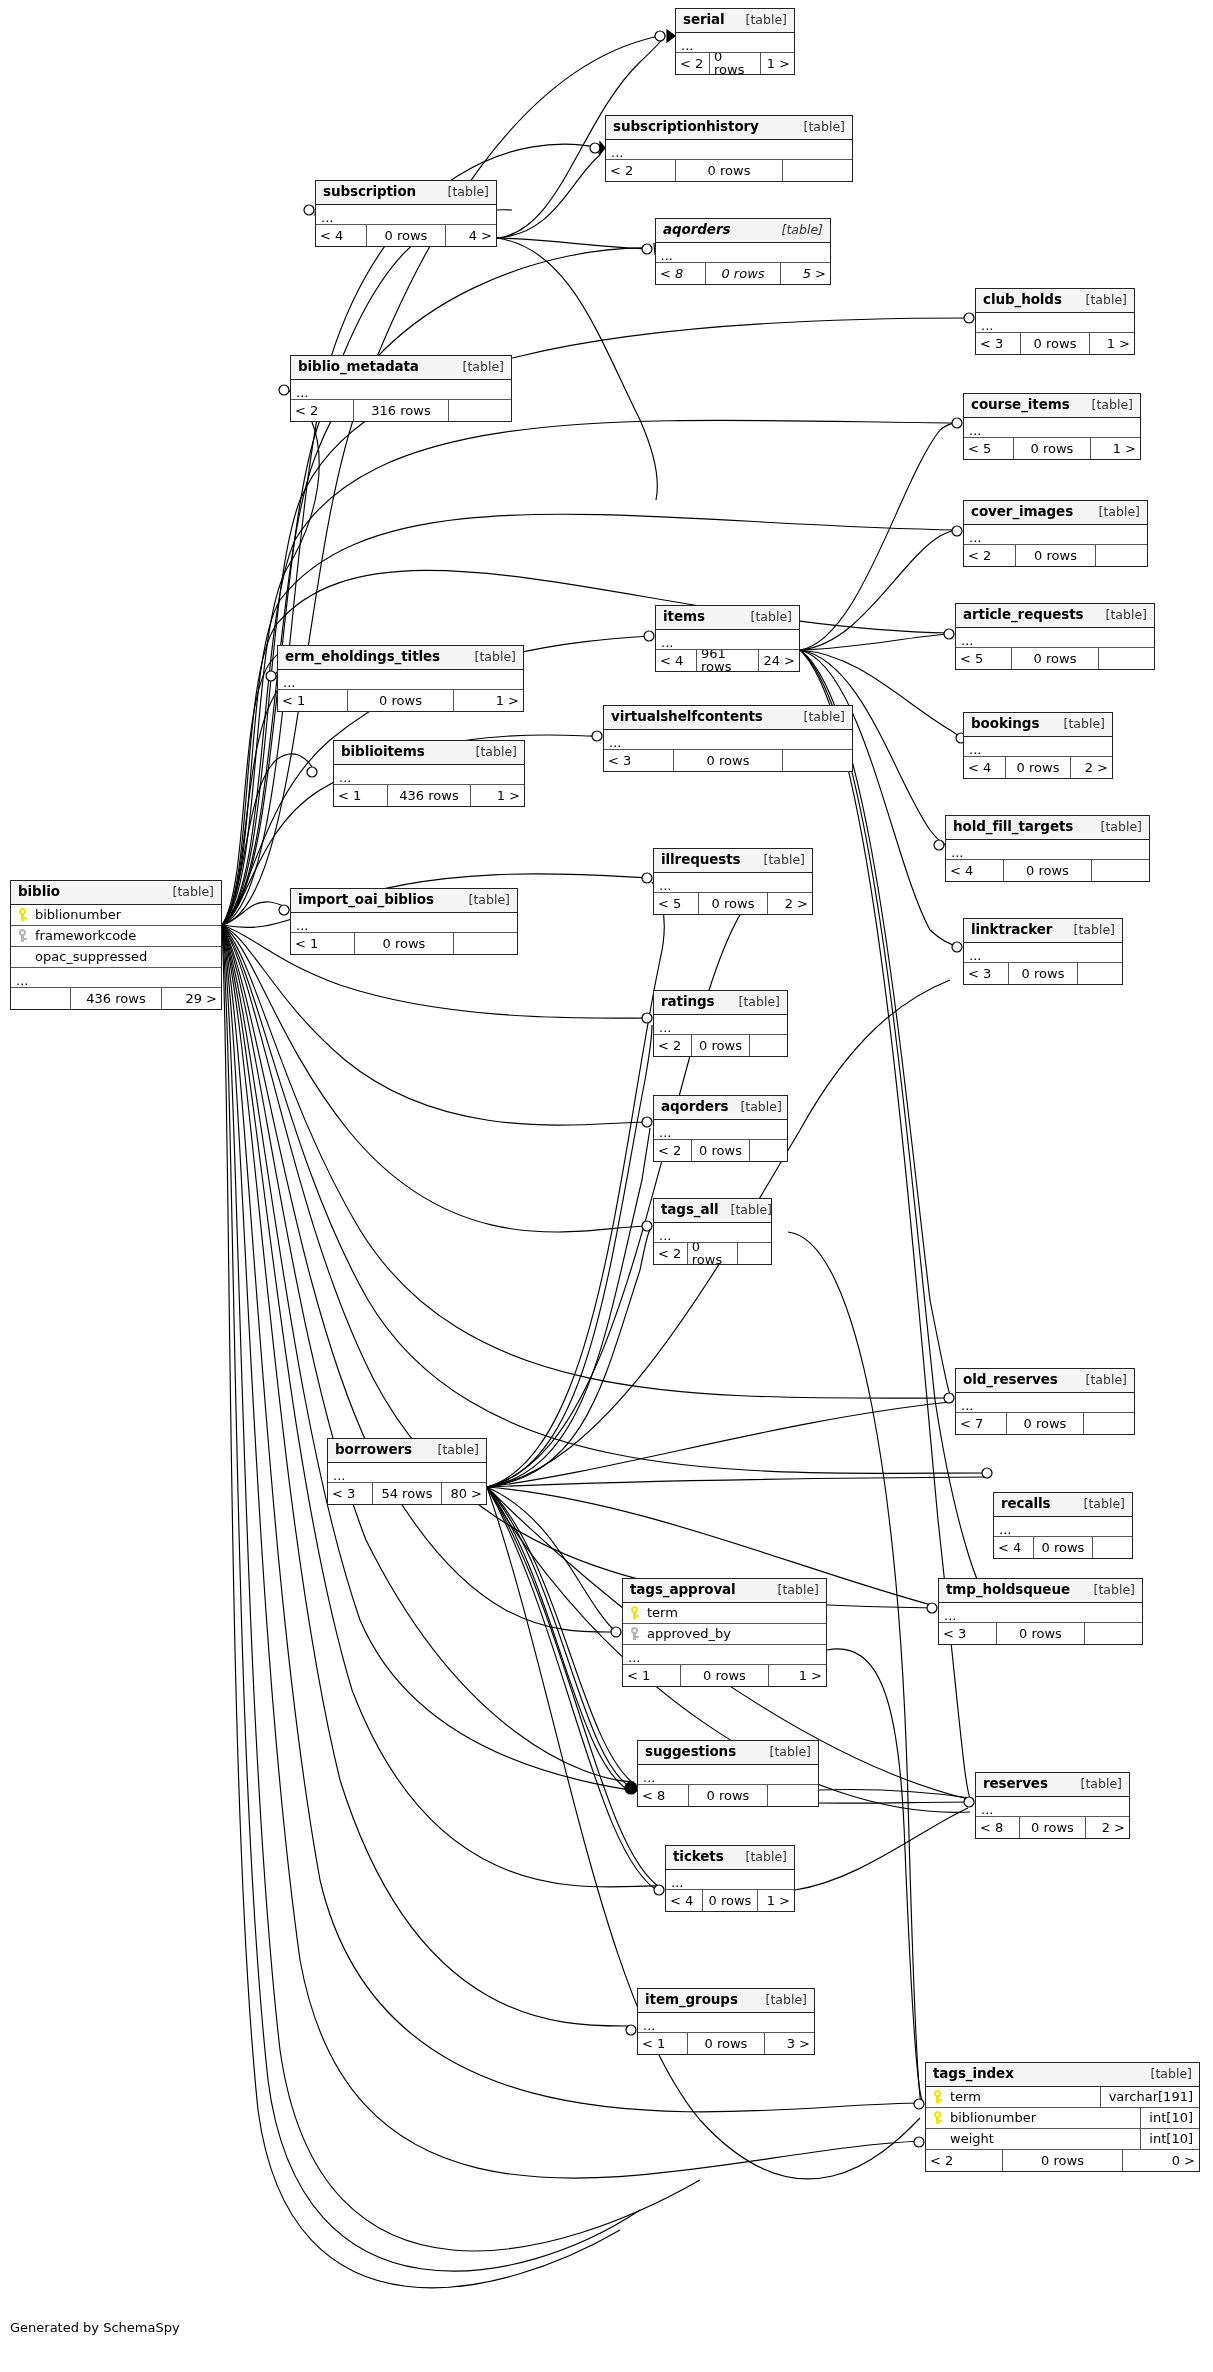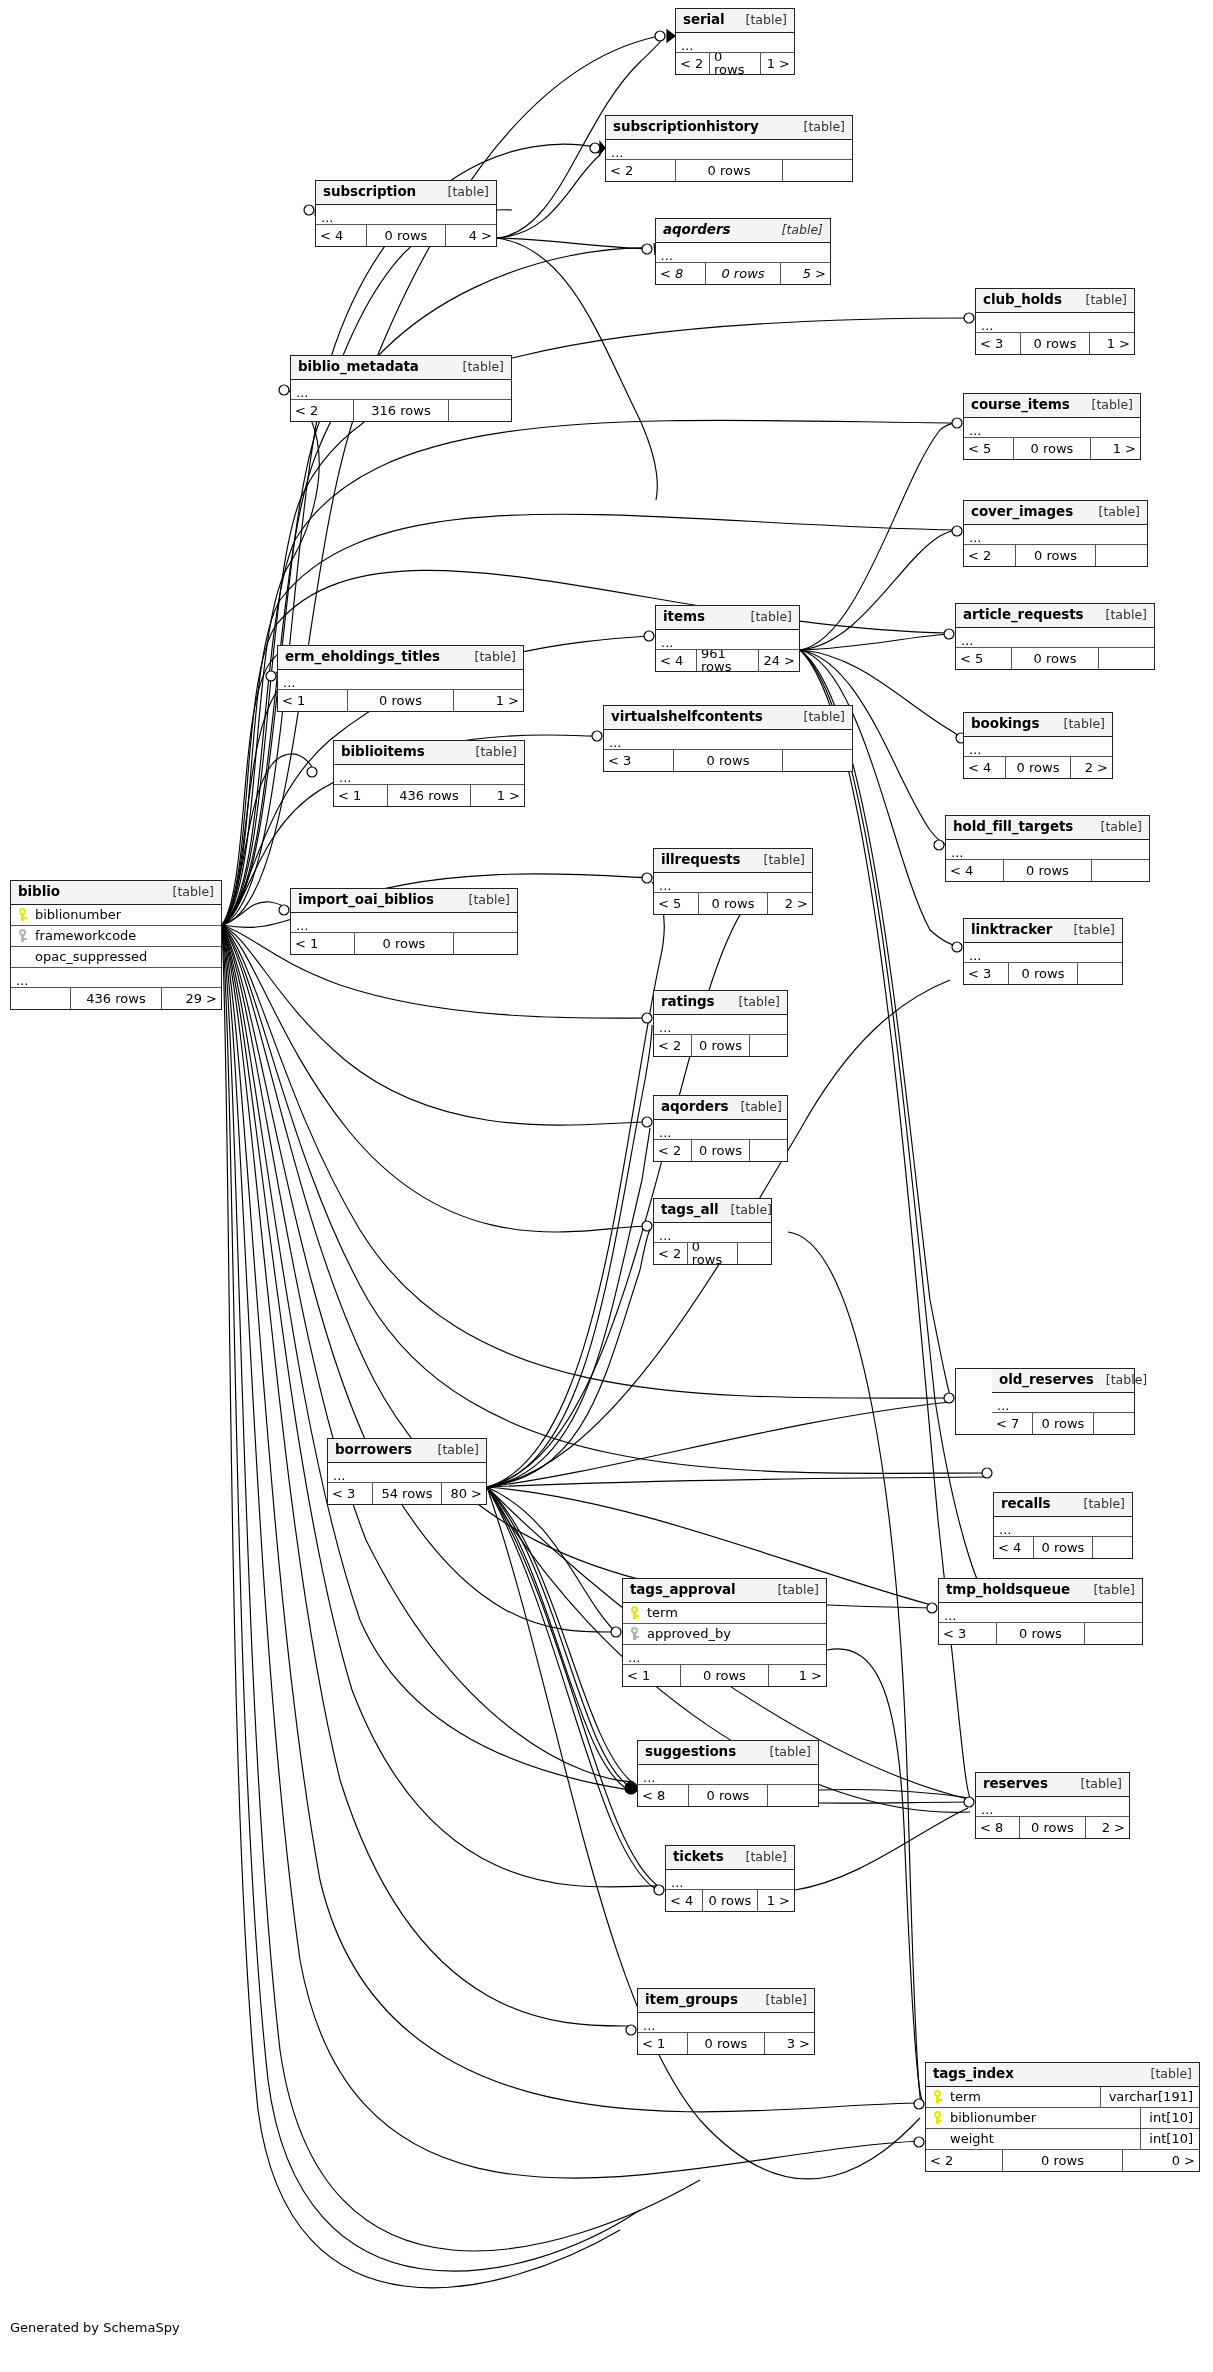--- a/index.html
+++ b/index.html
@@ -606,21 +606,21 @@
         </div>
         <div class="ellip">
           <span>...</span>
         </div>
         <div class="foot">
           <div class="fc left" style="flex: 0 0 28%;">&lt; 2</div>
           <div class="fc mid" style="flex: 0 0 44%;">0 rows</div>
           <div class="fc right" style="flex: 0 0 28%;"></div>
         </div>
       </div>
-      <div class="tbl" style="left: 955px; top: 1368px; width: 180px; padding-left: 36px;">
+      <div class="tbl" style="left: 955px; top: 1368px; width: 180px;">
         <div class="hdr">
           <span class="tname">old_reserves</span>
           <span class="ttype">[table]</span>
         </div>
         <div class="ellip">
           <span>...</span>
         </div>
         <div class="foot">
           <div class="fc left" style="flex: 0 0 28%;">&lt; 7</div>
           <div class="fc mid" style="flex: 0 0 44%;">0 rows</div>

